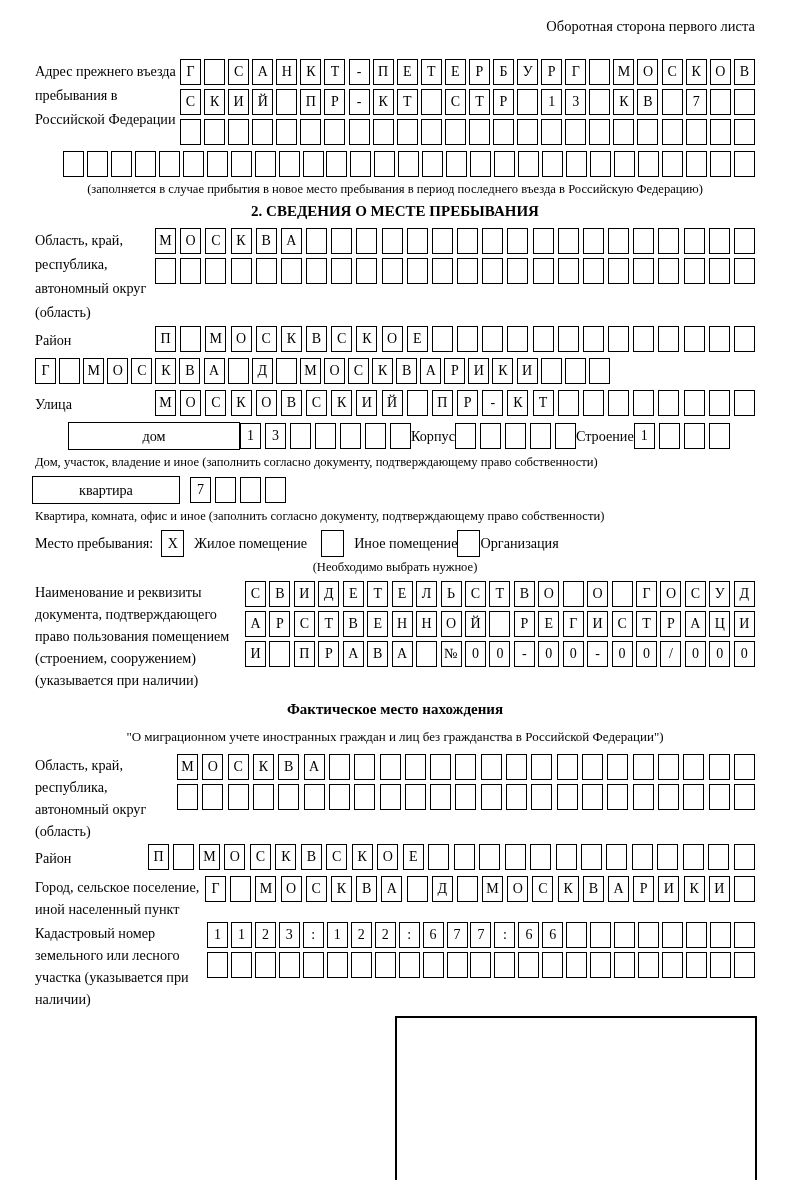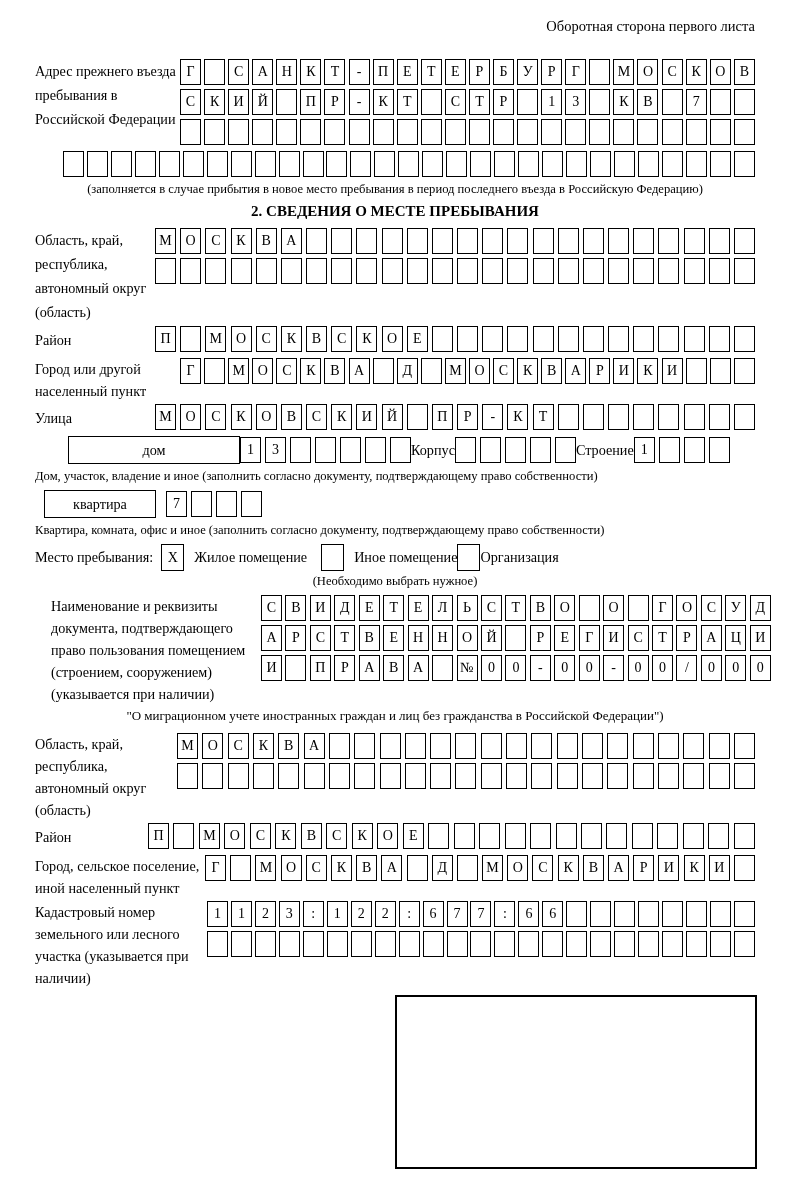--- a/index.html
+++ b/index.html
@@ -10,21 +10,21 @@
     color:#000;
   }
   .page { padding:18px 45px 0 35px; width:800px; }
 
   .hdr { text-align:right; font-size:14.5px; margin-bottom:24px; }
 
   .field { display:flex; align-items:flex-start; margin-bottom:2px; }
   .label { font-size:14.2px; line-height:24px; flex:none; }
   .label.lh22 { line-height:22px; }
   .label.mid  { line-height:28px; }
-  .w145{width:145px;} .w120{width:120px;} .w210{width:210px;margin-left:16px;}
+  .w145{width:145px;} .w120{width:120px;} .w210{width:210px;}
   .w142{width:142px;} .w113{width:113px;} .w170{width:170px;} .w172l{width:172px;}
 
   .rows { flex:none; }
   .boxrow { display:flex; justify-content:space-between; margin-bottom:4px; }
   .bw575{width:575px;} .bw600{width:600px;} .bw510{width:510px;}
   .bw578{width:578px;} .bw607{width:607px;} .bw550{width:550px;} .bw548{width:548px;}
   .rowfull { width:692px; margin-left:28px; margin-top:1px; }
 
   .cell {
     width:21px; height:26px; border:1.6px solid #000; flex:none;
@@ -34,21 +34,21 @@
 
   .note { font-size:12.6px; line-height:16px; margin:1px 0 6px 0; }
   .note.center { text-align:center; }
 
   .title { text-align:center; font-weight:bold; font-size:15px; margin:6px 0 8px 0; }
 
   .domrow { display:flex; justify-content:space-between; align-items:center;
             width:630px; margin-left:-3px; margin-bottom:4px;padding-left:36px; }
   .widebox { height:28px; border:1.6px solid #000; flex:none;
              display:flex; align-items:center; justify-content:center; font-size:14.2px; }
-  .wb172{width:172px;} .wb140{width:112px;margin-left:12px;}
+  .wb172{width:172px;} .wb140{width:148px;}
   .cellgroup { display:flex; gap:4px; }
   .inline-label { font-size:14.2px; }
 
   .kvrow { display:flex; align-items:center; gap:10px; width:723px;
            margin-left:-3px; margin-bottom:4px; }
 
   .mestorow { display:flex; align-items:center; margin:4px 0 2px 0; font-size:14.2px; }
   .chk { width:23px; height:27px; border:1.6px solid #000; flex:none;
          display:flex; align-items:center; justify-content:center; font-size:14px; }
   .m8{margin-left:8px;} .m10{margin-left:10px;} .m14{margin-left:14px;} .m18{}
@@ -267,21 +267,20 @@
         <div class="cell"></div>
         <div class="cell"></div>
         <div class="cell"></div>
         <div class="cell"></div>
         <div class="cell"></div>
         <div class="cell"></div>
       </div>
   </div>
 
   <div class="field">
-    <div class="label w145 lh22">Город или другой населенный пункт</div>
     <div class="boxrow bw575">
         <div class="cell">Г</div>
         <div class="cell"></div>
         <div class="cell">М</div>
         <div class="cell">О</div>
         <div class="cell">С</div>
         <div class="cell">К</div>
         <div class="cell">В</div>
         <div class="cell">А</div>
         <div class="cell"></div>
@@ -452,20 +451,21 @@
           <div class="cell">0</div>
           <div class="cell">0</div>
           <div class="cell">/</div>
           <div class="cell">0</div>
           <div class="cell">0</div>
           <div class="cell">0</div>
         </div>
     </div>
   </div>
 
+  <div class="fact-title">Фактическое место нахождения</div>
   <div class="fact-sub-wrap">
     <div class="fact-sub">"О миграционном учете иностранных граждан и лиц без гражданства в Российской Федерации")</div>
   </div>
 
   <div class="field">
     <div class="label w142 lh22">Область, край, республика, автономный округ (область)</div>
     <div class="rows">
       <div class="boxrow bw578">
           <div class="cell">М</div>
           <div class="cell">О</div>

